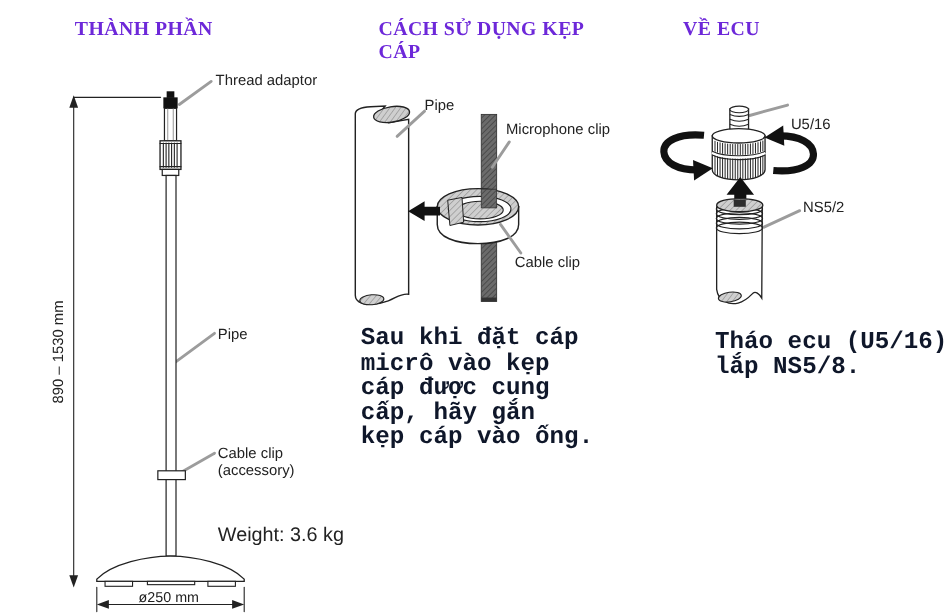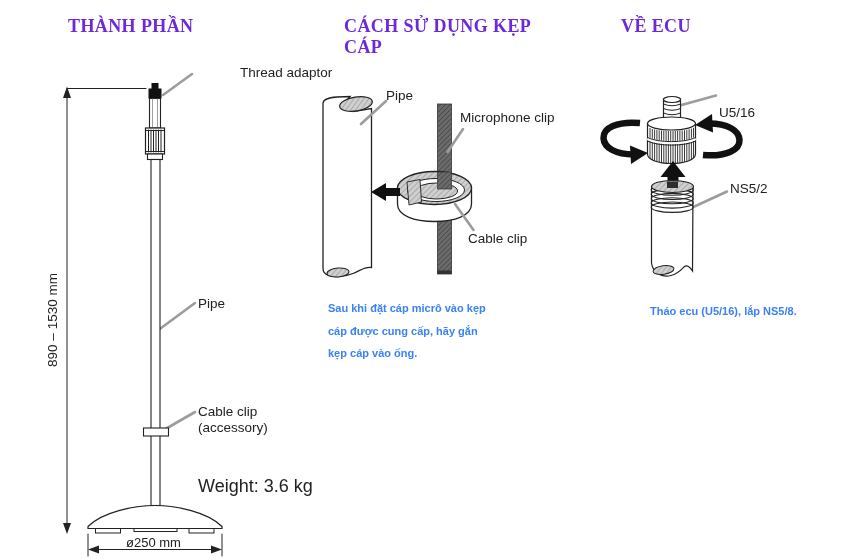--- a/index.html
+++ b/index.html
@@ -20,25 +20,25 @@
     letter-spacing:.4px;
     color:#6d28d9;
   }
   .label{
     font-family:"Liberation Sans", sans-serif;
     font-size:13.5px;
     color:#222;
     line-height:16px;
   }
   .body-text{
-    font-family:Liberation Sans, sans-serif;
+    font-family:Liberation Mono, monospace;
     font-weight:bold;
-    font-size:11px;
+    font-size:22px;
     line-height:22.5px;
-    color:#3b82f6;
+    color:#0f172a;
   }
   .rot{
     width:120px;text-align:center;
     transform:rotate(-90deg);
   }
 </style>
 </head>
 <body>
 
 <div id="page">
@@ -219,21 +219,21 @@
       </g>
     </g>
   </svg>
 
   <div class="txt title" style="left:68px;top:16px;">THÀNH PHẦN</div>
 
   <div class="txt title" style="left:332px;top:16px;width:205px;line-height:21px;margin-left:12px;">CÁCH SỬ DỤNG KẸP CÁP</div>
 
   <div class="txt title" style="left:621px;top:16px;text-align:right;">VỀ ECU</div>
 
-  <div class="txt label" style="left:196px;top:65px;margin-left:44px;">Thread adaptor</div>
+  <div class="txt label" style="left:196px;top:65px;">Thread adaptor</div>
 
   <div class="txt label rot" style="left:-7px;top:312px;">890 – 1530 mm</div>
 
   <div class="txt label" style="left:198px;top:296px;">Pipe</div>
 
   <div class="txt label" style="left:198px;top:404px;">Cable clip
 (accessory)</div>
 
   <div class="txt label" style="left:198px;top:478px;font-size:18px;">Weight: 3.6 kg</div>
 

